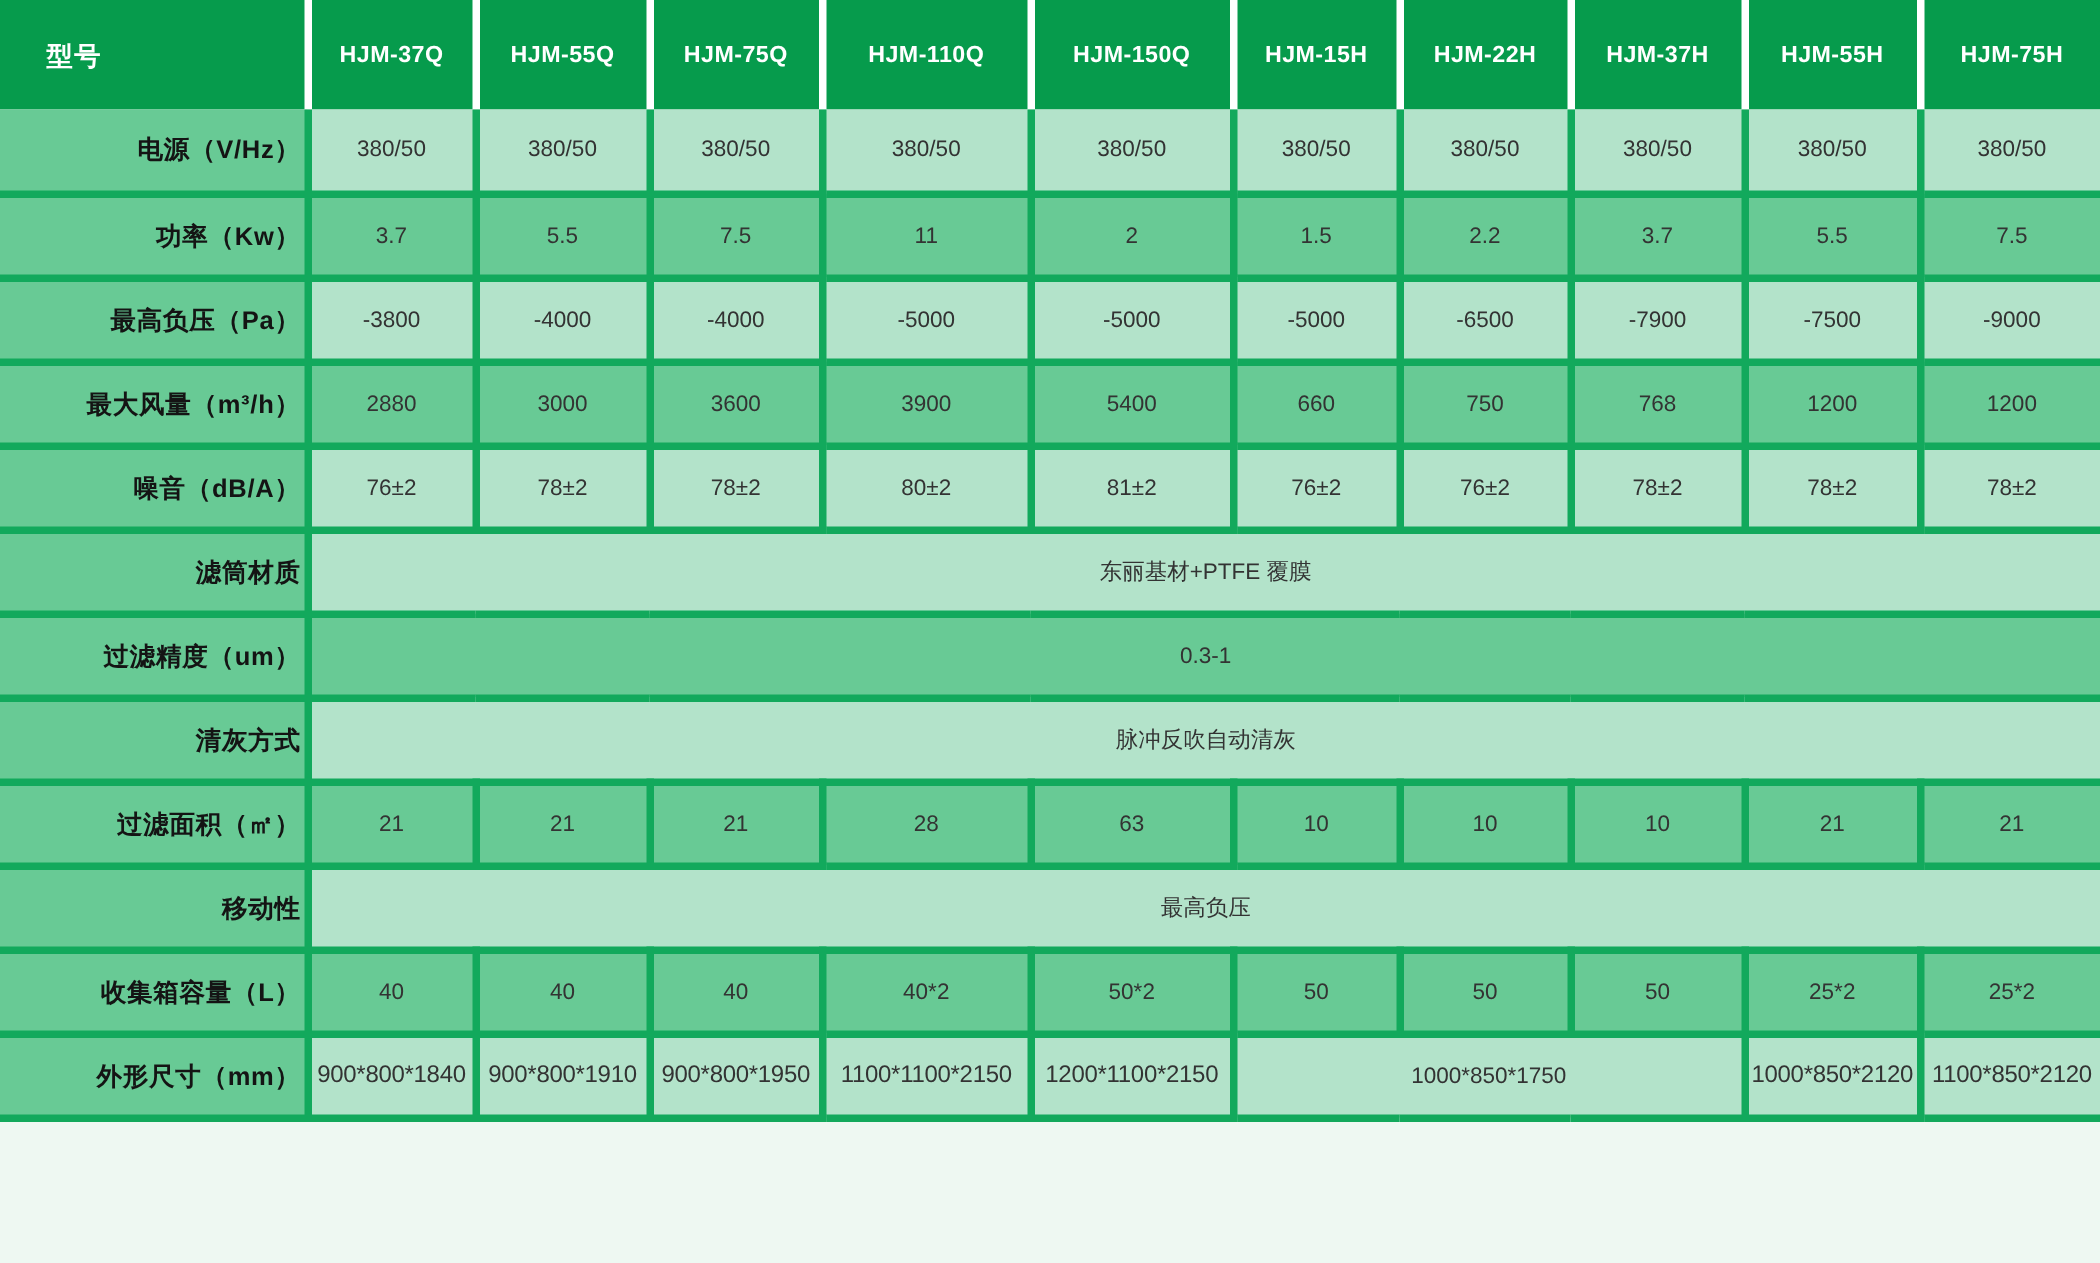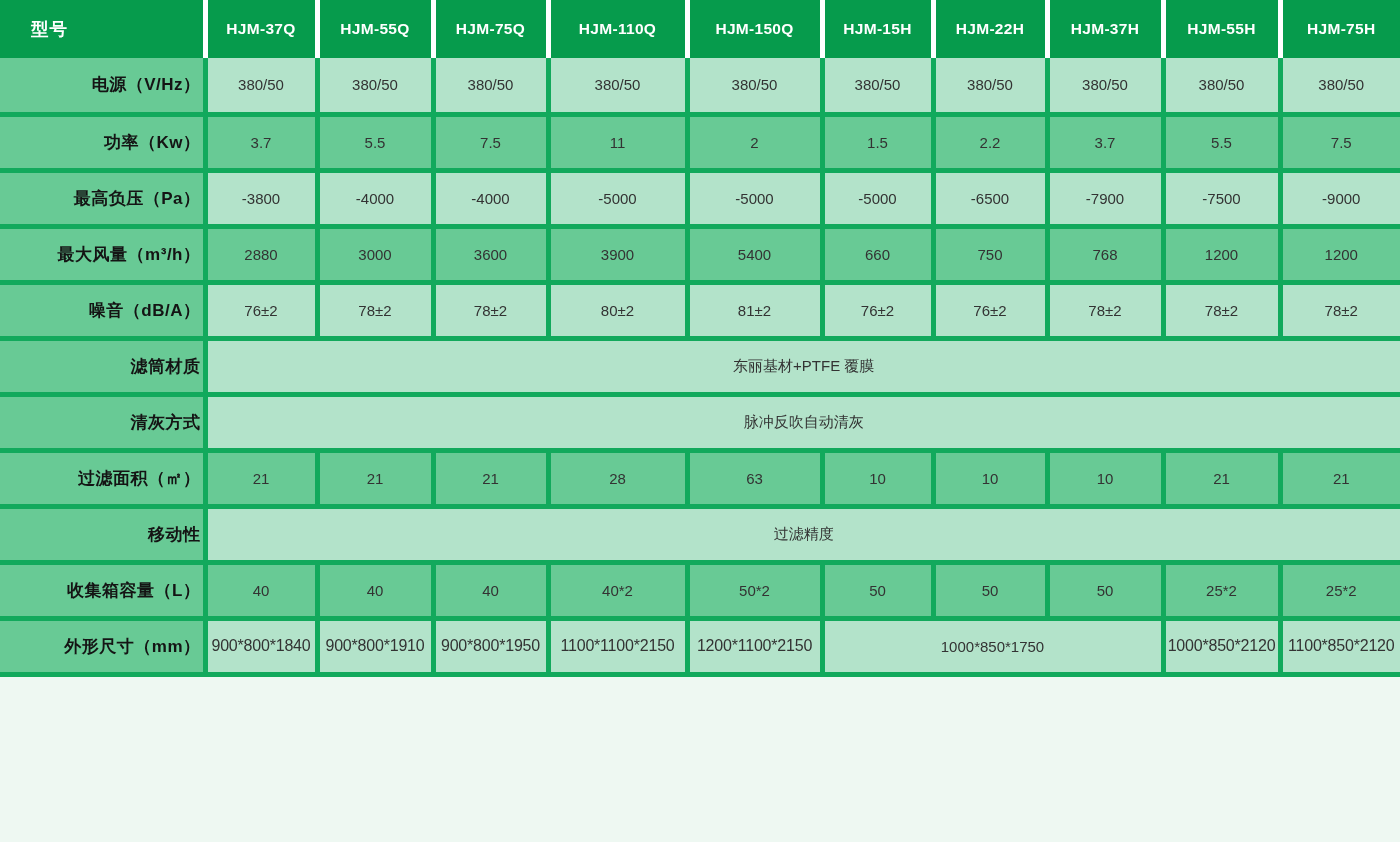--- a/index.html
+++ b/index.html
@@ -19,21 +19,21 @@
     overflow: hidden;
     background: var(--c-page_bg);
     font-family: "Liberation Sans", "DejaVu Sans", sans-serif;
   }
   table.spec {
     border-collapse: collapse;
     table-layout: fixed;
     width: 1400px;
     background: #ffffff;
   }
-  thead tr { height: 58px; }
+  thead tr { height: 73px; }
   thead th {
     background: var(--c-header);
     color: var(--c-header_text);
     font-weight: bold;
     font-size: 15.5px;
     letter-spacing: 0.3px;
     padding: 0;
     border: 0;
     border-right: 5px solid #ffffff;
     text-align: center;
@@ -169,39 +169,43 @@
         <td class="light">76±2</td>
         <td class="light">78±2</td>
         <td class="light">78±2</td>
         <td class="light">78±2</td>
       </tr>
       <tr>
         <td class="rowlabel">滤筒材质</td>
         <td colspan="10" class="span-cell light">东丽基材+PTFE 覆膜</td>
       </tr>
       <tr>
+        <td class="rowlabel">过滤精度（um）</td>
+        <td colspan="10" class="span-cell mid">0.3-1</td>
+      </tr>
+      <tr>
         <td class="rowlabel">清灰方式</td>
         <td colspan="10" class="span-cell light">脉冲反吹自动清灰</td>
       </tr>
       <tr>
         <td class="rowlabel">过滤面积（㎡）</td>
         <td class="mid">21</td>
         <td class="mid">21</td>
         <td class="mid">21</td>
         <td class="mid">28</td>
         <td class="mid">63</td>
         <td class="mid">10</td>
         <td class="mid">10</td>
         <td class="mid">10</td>
         <td class="mid">21</td>
         <td class="mid">21</td>
       </tr>
       <tr>
         <td class="rowlabel">移动性</td>
-        <td colspan="10" class="span-cell light">过滤精度</td>
+        <td colspan="10" class="span-cell light">最高负压</td>
       </tr>
       <tr>
         <td class="rowlabel">收集箱容量（L）</td>
         <td class="mid">40</td>
         <td class="mid">40</td>
         <td class="mid">40</td>
         <td class="mid">40*2</td>
         <td class="mid">50*2</td>
         <td class="mid">50</td>
         <td class="mid">50</td>

